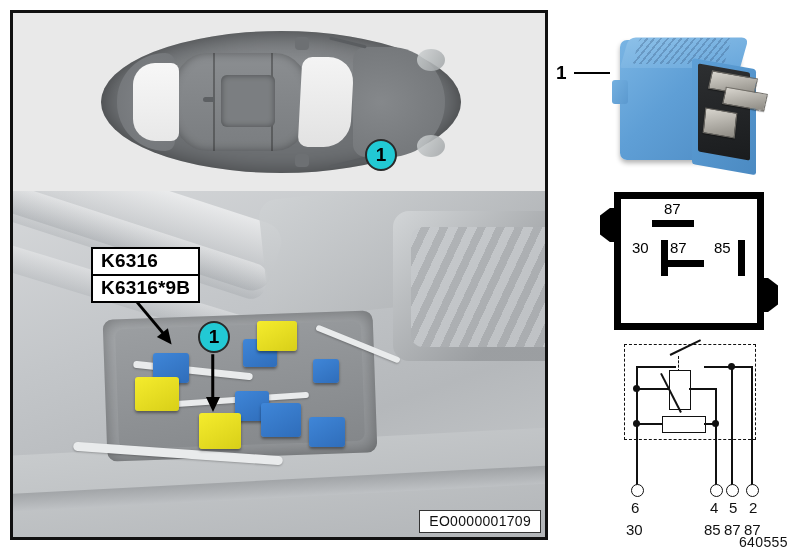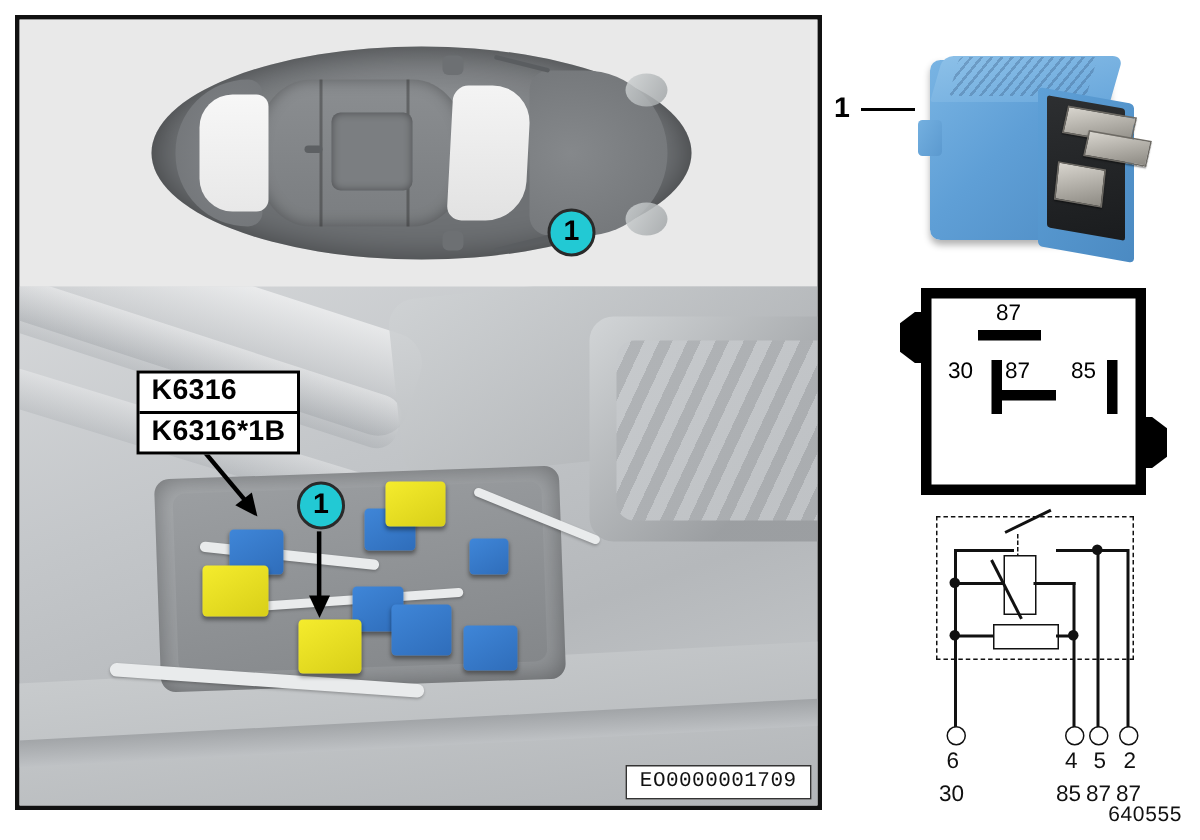--- a/index.html
+++ b/index.html
@@ -100,21 +100,21 @@
   .arrow-line{position:absolute;background:#000;transform-origin:0 50%;}
   .arrow-head{position:absolute;width:0;height:0;}
 
   
   .marker{width:32px;height:32px;border-radius:50%;border:2px solid #2a2a2a;
           display:flex;align-items:center;justify-content:center;
           font-size:19px;font-weight:bold;color:#000;box-sizing:border-box;}
 
   
   #part-plate{position:absolute;right:4px;bottom:4px;background:#fff;border:1px solid #333;
-              padding:2px 9px 3px 9px;font-size:14px;color:#111;letter-spacing:.3px;font-family:Liberation Mono, monospace;}
+              padding:2px 9px 3px 9px;font-size:14px;color:#111;letter-spacing:.3px;}
 
   
   #right-col{position:absolute;left:556px;top:0;width:244px;height:560px;}
 
   
   #relay-photo{position:absolute;left:50px;top:24px;width:160px;height:155px;}
   #relay-body{position:absolute;left:14px;top:16px;width:120px;height:120px;
       background:linear-gradient(135deg,#79b4e3 0%,#5f9fd6 45%,#4e8cc4 100%);
       border-radius:7px;box-shadow:0 3px 5px rgba(0,0,0,.3);}
   #relay-top{position:absolute;left:14px;top:10px;width:120px;height:34px;
@@ -238,21 +238,21 @@
       </div>
     </div>
     <div class="arrow-line" style="left:200px;top:162px;width:46px;height:2.5px;transform:rotate(90deg);"></div>
     <div class="arrow-head" style="left:193px;top:206px;border-left:7px solid transparent;border-right:7px solid transparent;border-top:15px solid #000;"></div>
 
     <div id="part-plate">EO0000001709</div>
   </div>
 
   <div id="label-box">
     <div class="row top">K6316</div>
-    <div class="row">K6316*1B</div>
+    <div class="row">K6316*9B</div>
   </div>
 </div>
 
 <div id="right-col">
 
   <div id="relay-photo">
     <div id="relay-body"></div>
     <div id="relay-top"></div>
     <div id="relay-top-print"></div>
     <div id="relay-face"></div>

